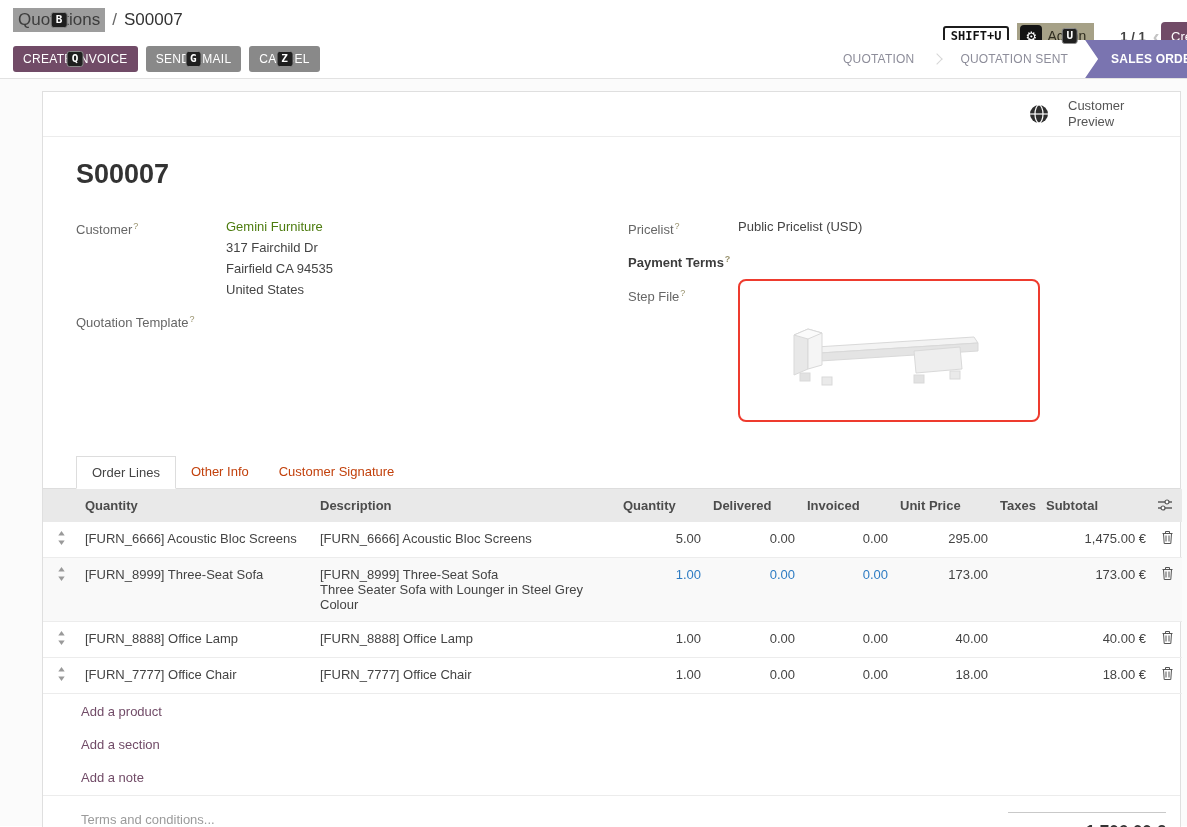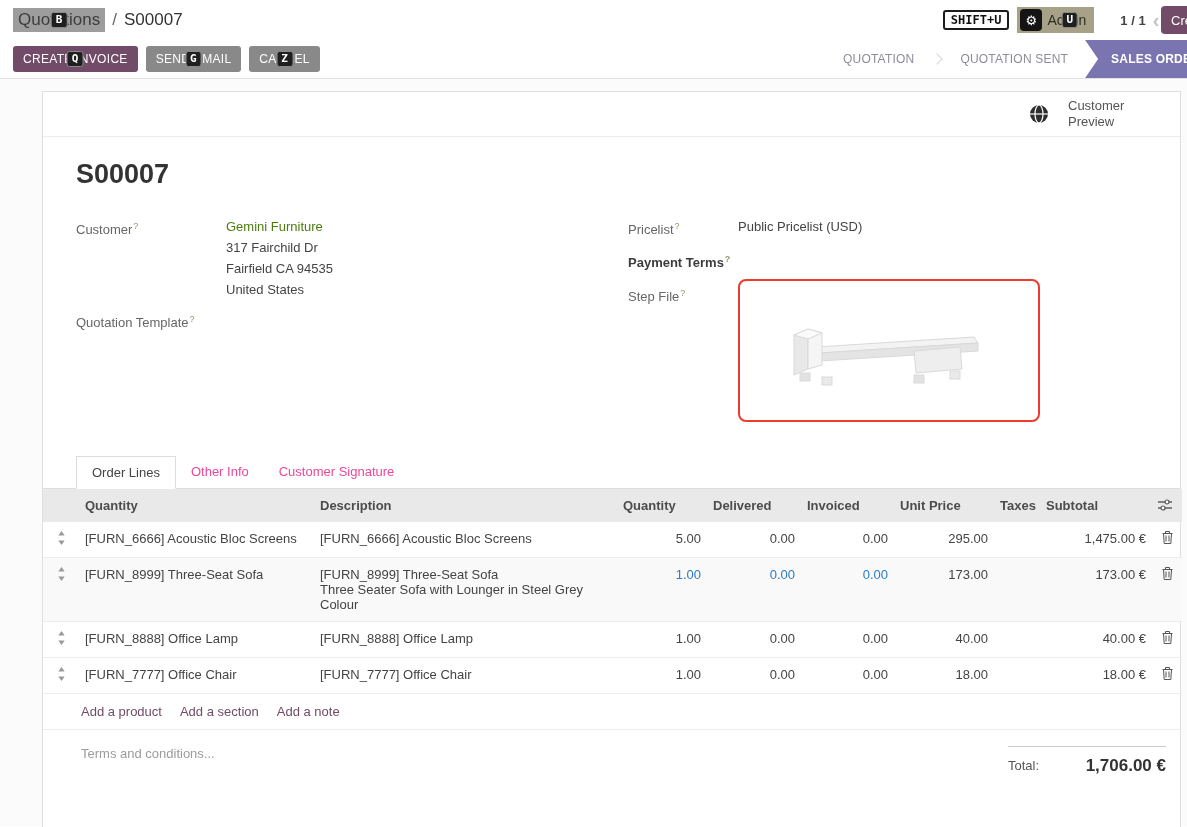--- a/index.html
+++ b/index.html
@@ -9,21 +9,21 @@
     font-family:"Liberation Sans", sans-serif; background:#fff; color:#444;
   }
 
   
   .top-header { height:40px; display:flex; align-items:center; padding-left:13px; position:relative; background:#fff; }
   .breadcrumb { font-size:17px; color:#555; display:flex; align-items:center; gap:7px; }
   .bc-parent { position:relative; background:#9d9d9d; color:#3d3d3d; padding:2px 5px; cursor:pointer; }
   .bc-sep { color:#666; }
   .bc-current { color:#333; }
 
-  .header-right { position:absolute; right:0; top:0; height:40px; display:flex; align-items:center; }
+  .header-right { position:absolute; right:0; top:16px; height:40px; display:flex; align-items:center; }
   .kbd-big {
     font-family:"DejaVu Sans Mono", monospace; font-size:12px; font-weight:bold;
     background:#fff; border:2px solid #1c1c1c; border-radius:3px; padding:1px 6px; color:#111;
   }
   .action-group { display:flex; align-items:center; background:#a6a187; padding:2px 3px; margin-left:8px; position:relative; }
   .gear-box { width:22px; height:22px; background:#141414; color:#fff; border-radius:4px;
     display:flex; align-items:center; justify-content:center; font-size:13px; }
   .action-label { font-size:14px; color:#2f2d1f; padding:0 5px; }
   .hint {
     position:absolute; top:50%; left:50%; transform:translate(-50%,-50%);
@@ -75,35 +75,35 @@
   sup.help { color:#98926d; font-size:9px; margin-left:1px; }
   .link-teal { color:#4d7c0f; text-decoration:none; cursor:pointer; }
   .value-block div { line-height:21px; color:#444; }
   .f-value { color:#444; cursor:text; }
 
   .step-box { width:302px; height:143px; border:2px solid #ee3b2e; border-radius:8px; margin-top:-4px;
     display:flex; align-items:center; justify-content:center; background:#fff; }
 
   
   .tabs { display:flex; padding-left:33px; border-bottom:1px solid #ddd; margin-top:24px; }
-  .tab { padding:8px 15px; font-size:13px; color:#ec4899; position:relative; top:1px; cursor:pointer; }
+  .tab { padding:8px 15px; font-size:13px; color:#c2410c; position:relative; top:1px; cursor:pointer; }
   .tab.active { background:#fff; border:1px solid #ddd; border-bottom:1px solid #fff; color:#444; }
 
   
   table.olines { width:100%; border-collapse:collapse; table-layout:fixed; font-size:13px; }
   .olines th { background:#e9e9e9; color:#4c4c4c; font-weight:bold; padding:9px 6px; text-align:left; }
   .olines td { padding:9px 6px; border-bottom:1px solid #ececec; vertical-align:top; color:#444; }
   .t-right { text-align:right; }
   .c-handle { text-align:center; color:#999; cursor:grab; }
   .row-alt td { background:#f9f9f9; }
   td.mod { color:#2e7cc3; }
   .desc-note { width:280px; }
   .c-del { text-align:center; cursor:pointer; }
 
-  .add-row { display:flex; gap:18px; padding:10px 6px 10px 38px; border-bottom:1px solid #ececec; font-size:13px; }
+  .add-row { display:flex; gap:18px; padding:10px 6px 10px 38px; border-bottom:1px solid #ececec; font-size:13px;flex-direction:column; }
   .add-link { color:#714B67; cursor:pointer; }
 
   .sheet-footer { display:flex; padding:16px 14px 0 38px; align-items:flex-start; }
   .terms-placeholder { color:#9b9b9b; font-size:13px; margin-top:0; cursor:text; }
   .total-box { margin-left:auto; width:158px; border-top:1px solid #c9c9c9; padding-top:9px;
     display:flex; justify-content:space-between; align-items:center; }
   .total-label { font-size:13px; color:#555; }
   .total-value { font-size:17px; font-weight:bold; color:#333; }
 
   svg { display:block; }

